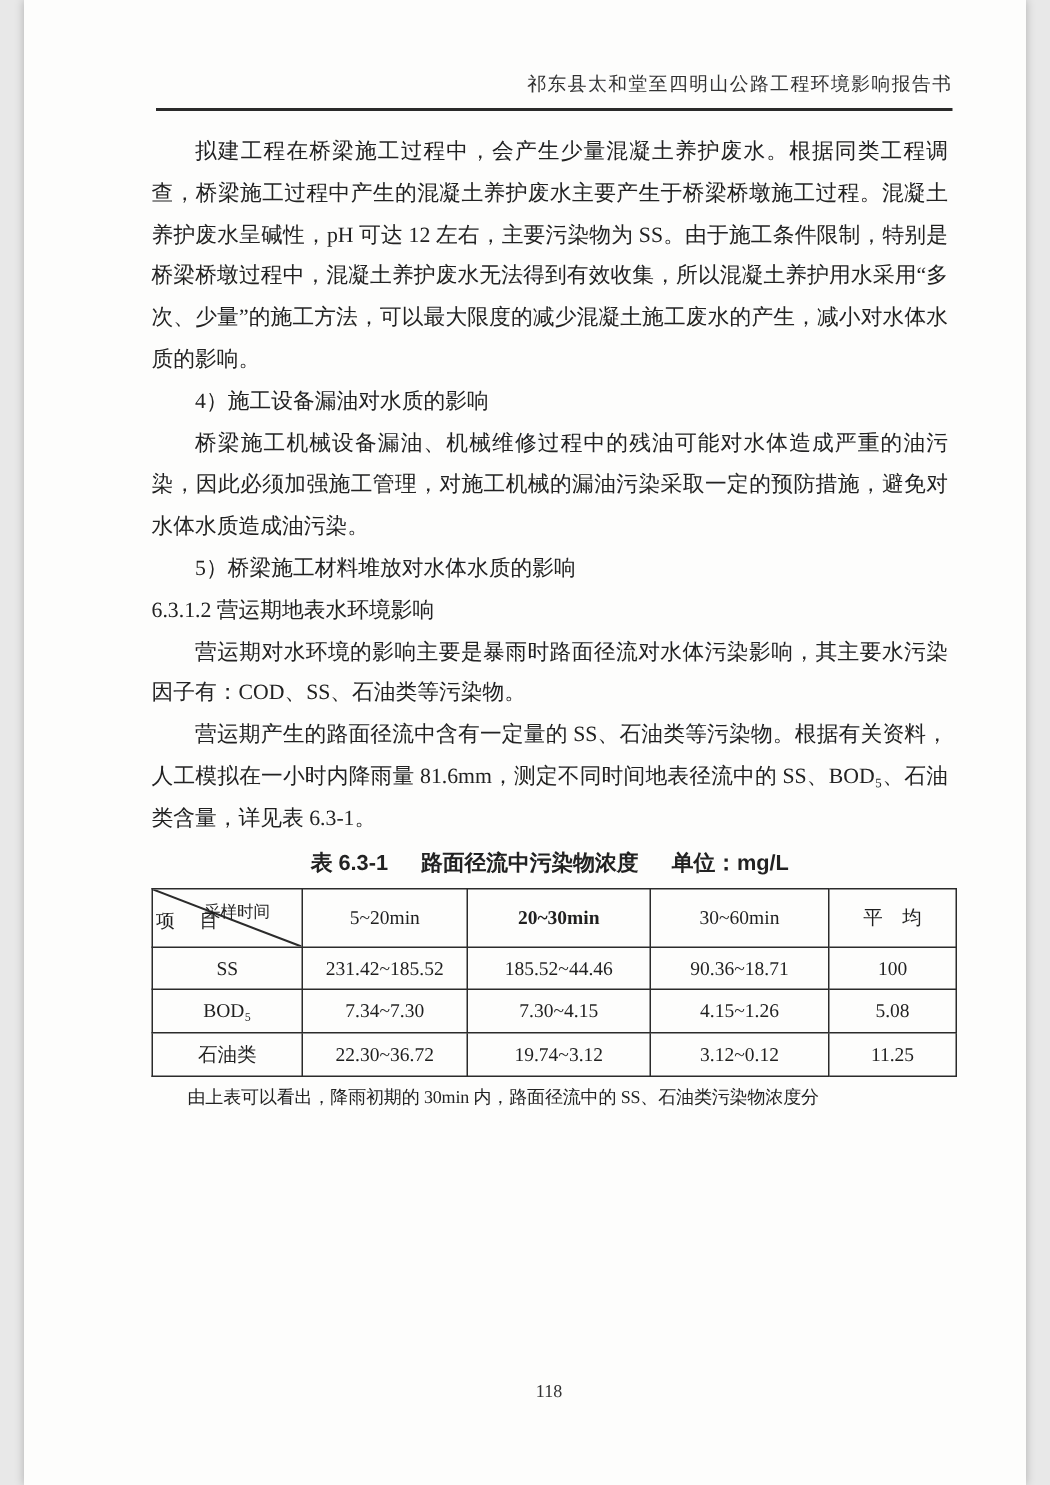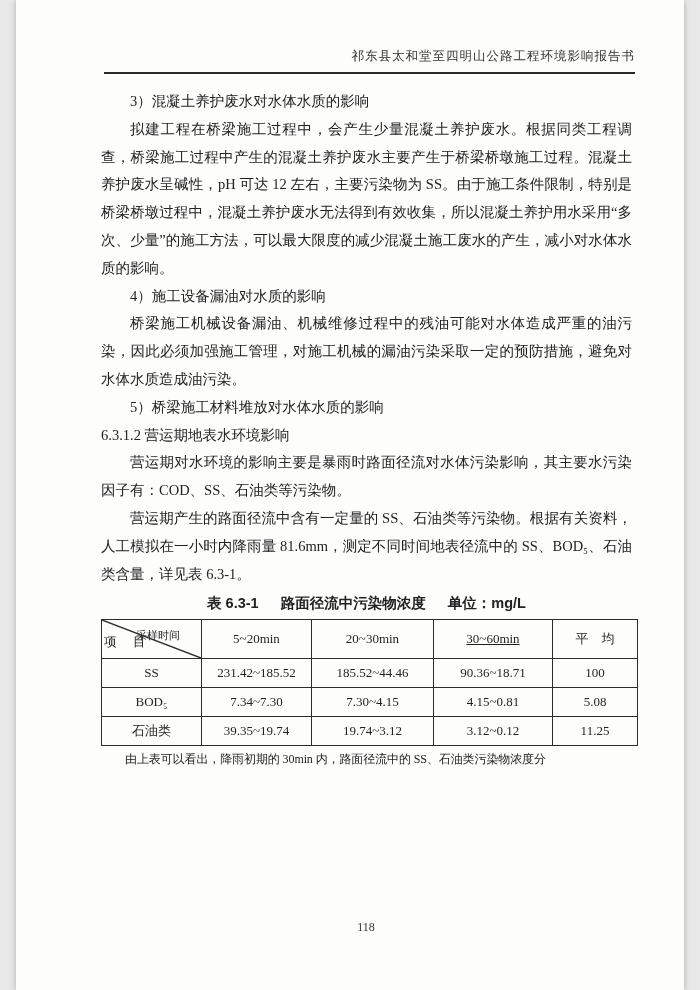--- a/index.html
+++ b/index.html
@@ -58,33 +58,32 @@
   }
   .closing {
     margin-top:17px;
     white-space:nowrap;
     font-size:12px; letter-spacing:-0.1px;
   }
   .page-number {
     position:absolute; top:920px; left:0; width:700px;
     text-align:center; font-size:12px; color:#333;
   }
-  .c0 { width:99px; } .c1 { width:109px; } .c2 { width:121px; }
-  .c3 { width:118px;text-decoration:underline; } .c4 { width:84px; }
+  .c0 { width:99px; } .c1 { width:109px; } .c2 { width:121px;font-weight:bold; }
+  .c3 { width:118px; } .c4 { width:84px; }
 </style>
 </head>
 <body>
 
 <div class="page">
 
   <div class="report-header">祁东县太和堂至四明山公路工程环境影响报告书</div>
   <div class="header-rule"></div>
 
   <div class="content">
-    <p class="indent">3）混凝土养护废水对水体水质的影响</p>
     <p class="indent">拟建工程在桥梁施工过程中，会产生少量混凝土养护废水。根据同类工程调查，桥梁施工过程中产生的混凝土养护废水主要产生于桥梁桥墩施工过程。混凝土养护废水呈碱性，pH 可达 12 左右，主要污染物为 SS。由于施工条件限制，特别是桥梁桥墩过程中，混凝土养护废水无法得到有效收集，所以混凝土养护用水采用“多次、少量”的施工方法，可以最大限度的减少混凝土施工废水的产生，减小对水体水质的影响。</p>
     <p class="indent">4）施工设备漏油对水质的影响</p>
     <p class="indent">桥梁施工机械设备漏油、机械维修过程中的残油可能对水体造成严重的油污染，因此必须加强施工管理，对施工机械的漏油污染采取一定的预防措施，避免对水体水质造成油污染。</p>
     <p class="indent">5）桥梁施工材料堆放对水体水质的影响</p>
     <p class="section-heading">6.3.1.2 营运期地表水环境影响</p>
     <p class="indent">营运期对水环境的影响主要是暴雨时路面径流对水体污染影响，其主要水污染因子有：COD、SS、石油类等污染物。</p>
     <p class="indent">营运期产生的路面径流中含有一定量的 SS、石油类等污染物。根据有关资料，人工模拟在一小时内降雨量 81.6mm，测定不同时间地表径流中的 SS、BOD₅、石油类含量，详见表 6.3-1。</p>
 
     <div class="table-title">
       <span class="gap">表 6.3-1</span>
@@ -111,26 +110,26 @@
         <td>SS</td>
         <td>231.42~185.52</td>
         <td>185.52~44.46</td>
         <td>90.36~18.71</td>
         <td>100</td>
       </tr>
       <tr>
         <td>BOD₅</td>
         <td>7.34~7.30</td>
         <td>7.30~4.15</td>
-        <td>4.15~0.81</td>
+        <td>4.15~1.26</td>
         <td>5.08</td>
       </tr>
       <tr>
         <td>石油类</td>
-        <td>39.35~19.74</td>
+        <td>22.30~36.72</td>
         <td>19.74~3.12</td>
         <td>3.12~0.12</td>
         <td>11.25</td>
       </tr>
     </tbody>
       </table>
 
     <p class="indent closing">由上表可以看出，降雨初期的 30min 内，路面径流中的 SS、石油类污染物浓度分</p>
   </div>
 

